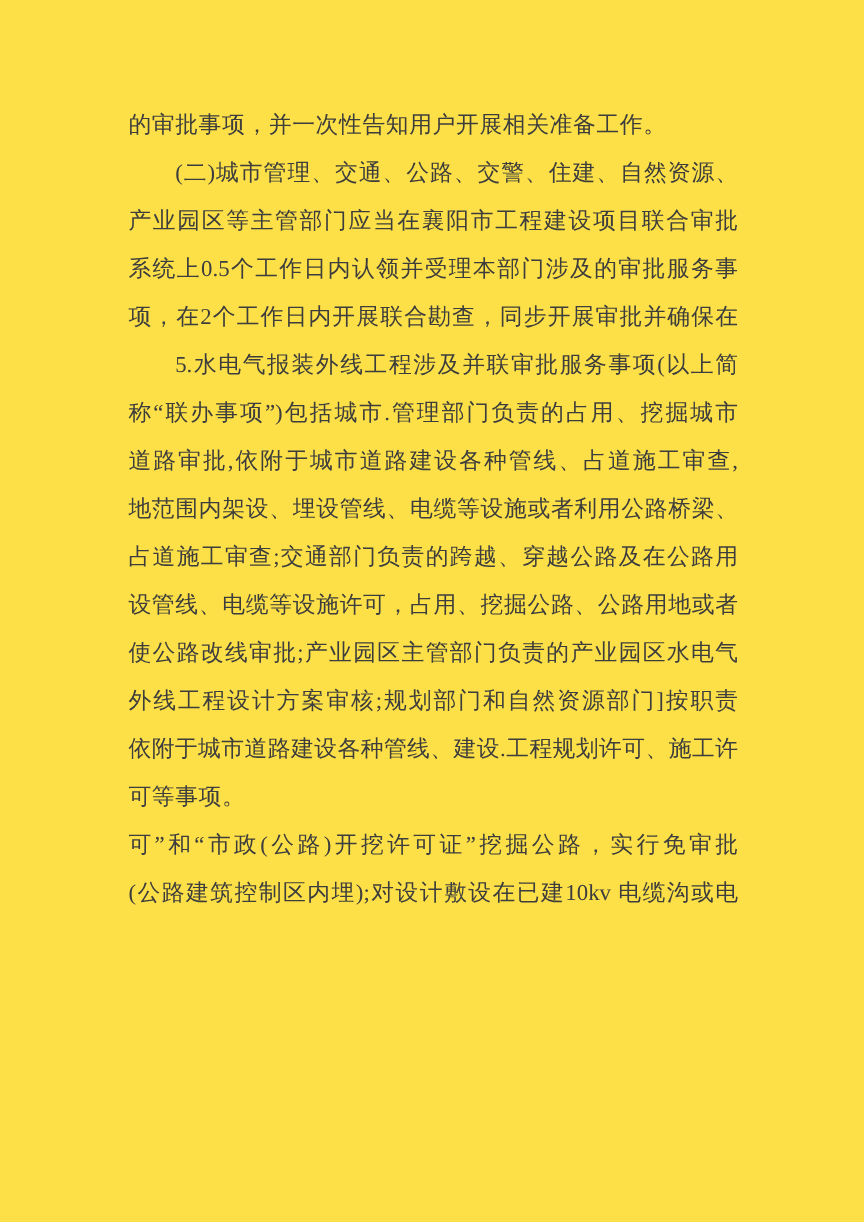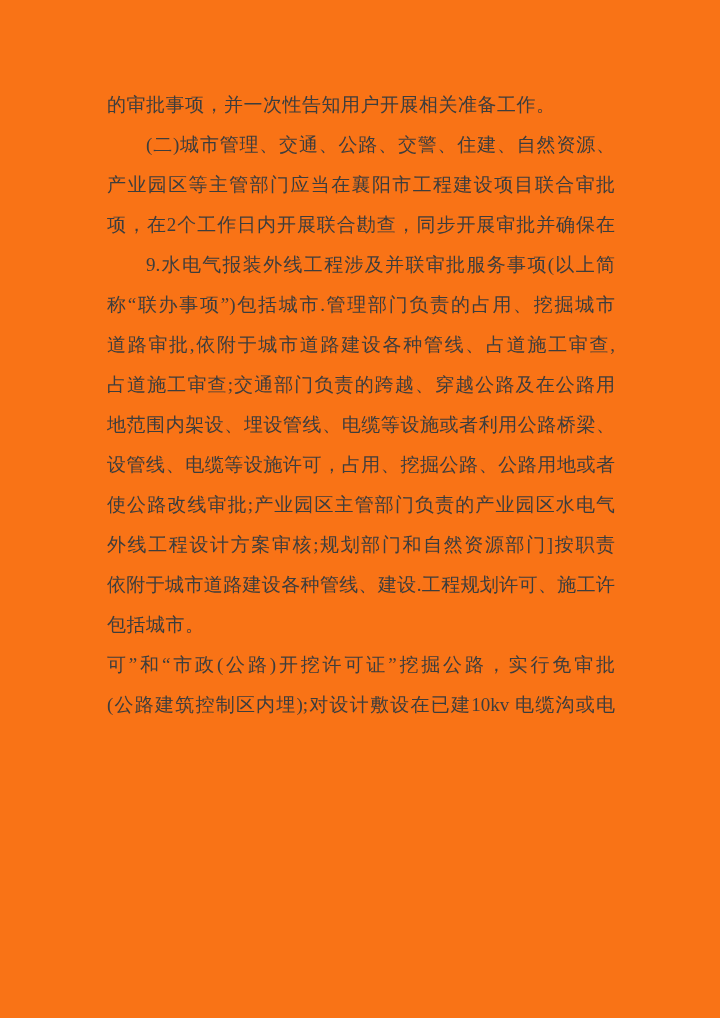--- a/index.html
+++ b/index.html
@@ -10,21 +10,21 @@
     width: 720px;
     height: 1018px;
     background: #fefefe;
     overflow: hidden;
     font-family: "Liberation Serif", "DejaVu Serif", serif;
   }
   .page {
     position: relative;
     width: 720px;
     height: 1018px;
-    background: #f97316;
+    background: #fde047;
   }
   .doc {
     position: absolute;
     left: 107px;
     top: 85px;
     width: 508px;
   }
   .line {
     height: 40px;
     line-height: 40px;
@@ -46,27 +46,28 @@
   }
 </style>
 </head>
 <body>
 
 <div class="page">
   <div class="doc">
     <div class="line">的审批事项，并一次性告知用户开展相关准备工作。</div>
     <div class="line just indent">(二)城市管理、交通、公路、交警、住建、自然资源、</div>
     <div class="line just">产业园区等主管部门应当在襄阳市工程建设项目联合审批</div>
+    <div class="line just">系统上0.5个工作日内认领并受理本部门涉及的审批服务事</div>
     <div class="line just">项，在2个工作日内开展联合勘查，同步开展审批并确保在</div>
-    <div class="line just indent">9.水电气报装外线工程涉及并联审批服务事项(以上简</div>
+    <div class="line just indent">5.水电气报装外线工程涉及并联审批服务事项(以上简</div>
     <div class="line just">称“联办事项”)包括城市.管理部门负责的占用、挖掘城市</div>
     <div class="line just">道路审批,依附于城市道路建设各种管线、占道施工审查,</div>
+    <div class="line just">地范围内架设、埋设管线、电缆等设施或者利用公路桥梁、</div>
     <div class="line just">占道施工审查;交通部门负责的跨越、穿越公路及在公路用</div>
-    <div class="line just">地范围内架设、埋设管线、电缆等设施或者利用公路桥梁、</div>
     <div class="line just">设管线、电缆等设施许可，占用、挖掘公路、公路用地或者</div>
     <div class="line just">使公路改线审批;产业园区主管部门负责的产业园区水电气</div>
     <div class="line just">外线工程设计方案审核;规划部门和自然资源部门]按职责</div>
     <div class="line just">依附于城市道路建设各种管线、建设.工程规划许可、施工许</div>
-    <div class="line">包括城市。</div>
+    <div class="line">可等事项。</div>
     <div class="line just">可”和“市政(公路)开挖许可证”挖掘公路，实行免审批</div>
     <div class="line just">(公路建筑控制区内埋);对设计敷设在已建10kv 电缆沟或电</div>
   </div>
 </div>
 
 </body></html>

